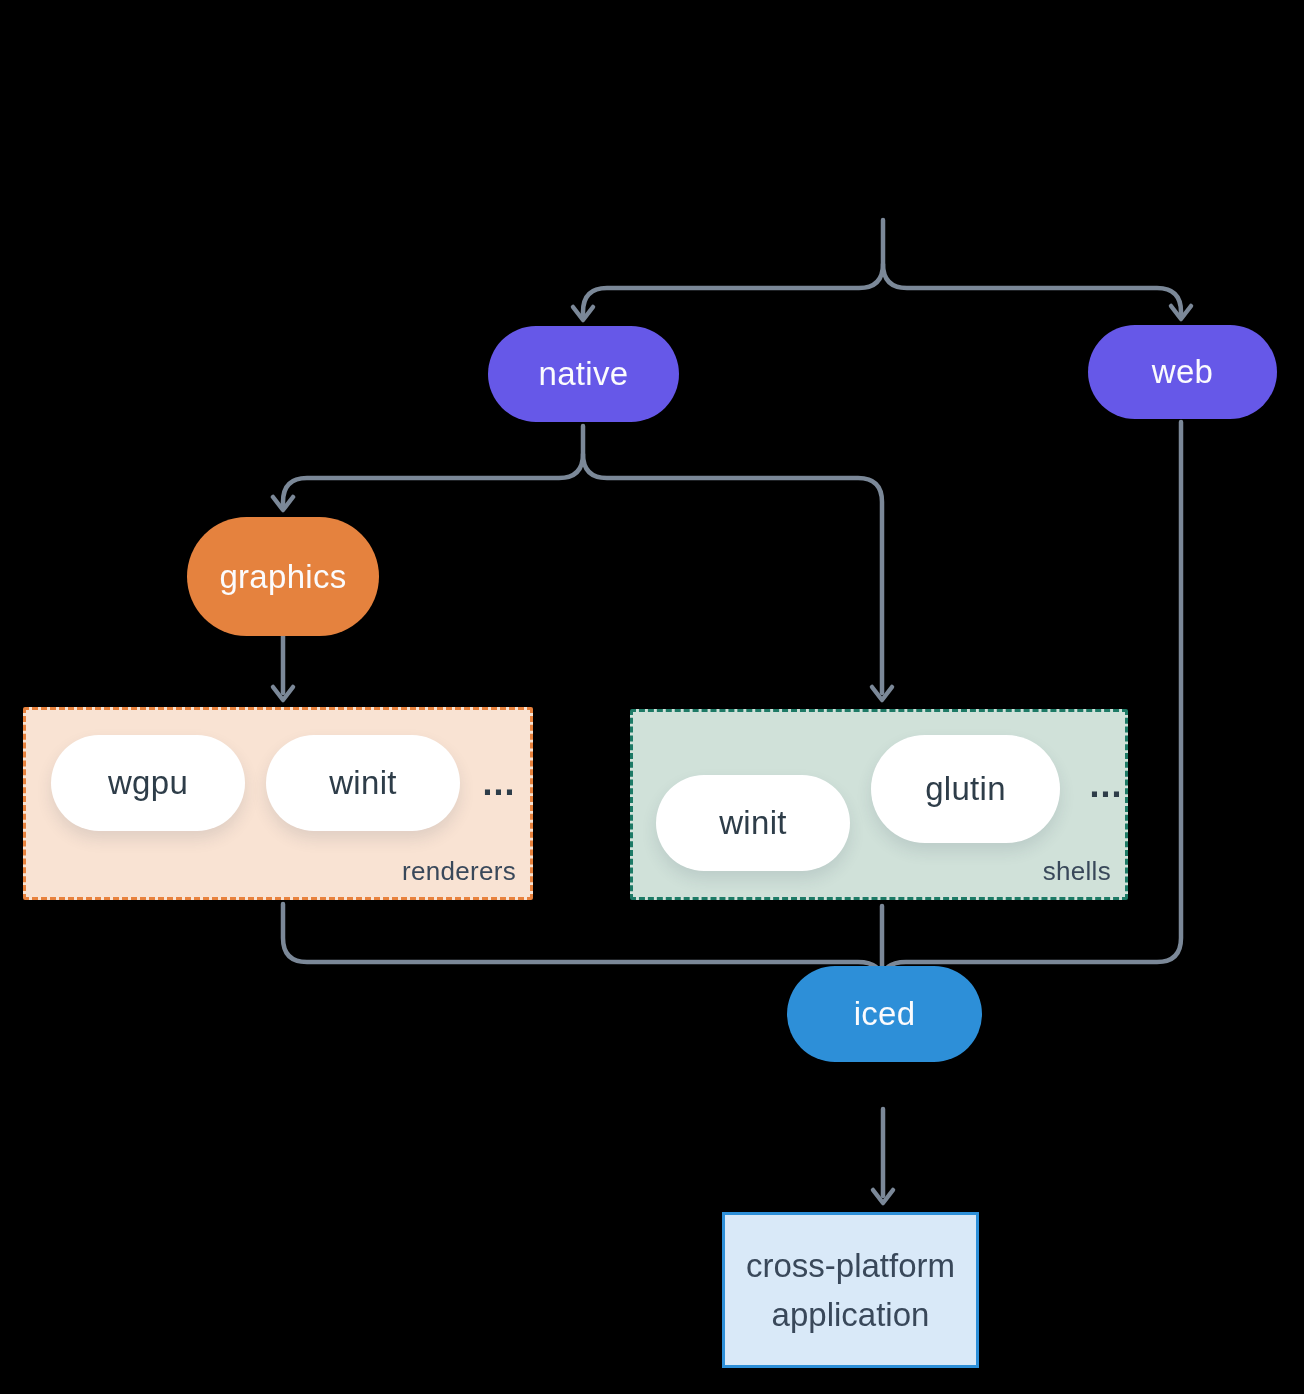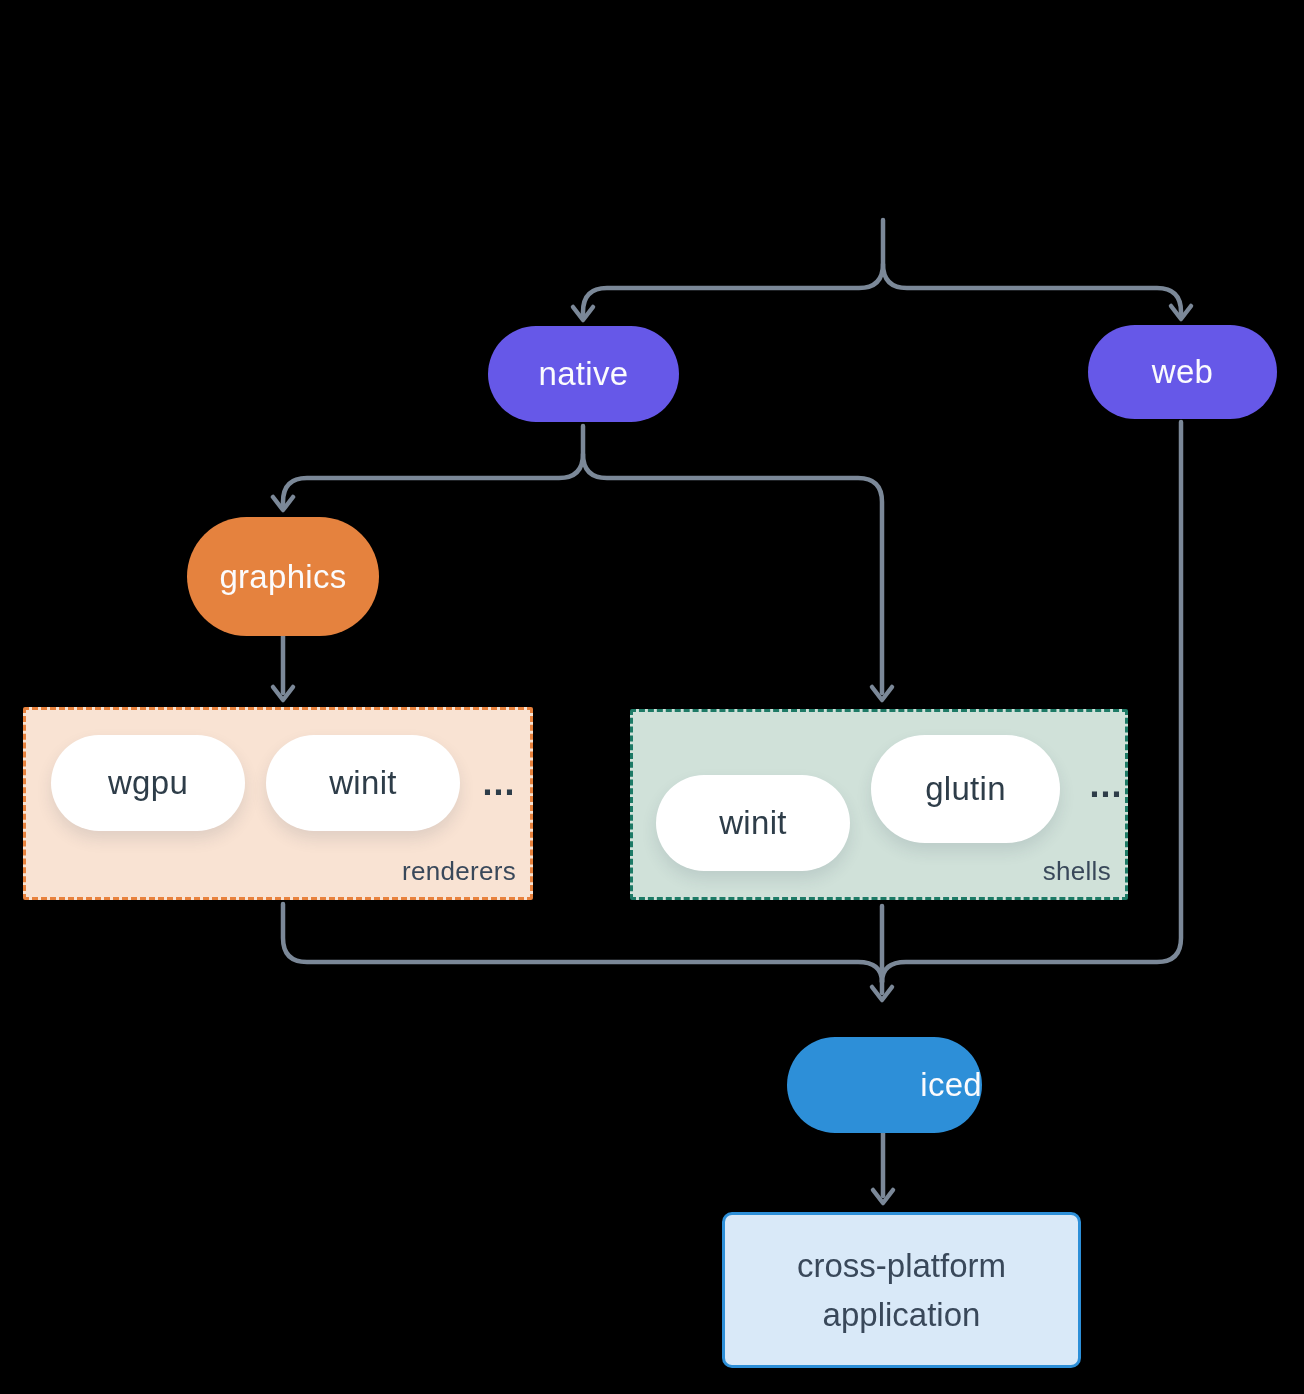--- a/index.html
+++ b/index.html
@@ -71,26 +71,26 @@
     position:absolute;top:25px;height:96px;width:70px;
     left:438px;
     display:flex;align-items:center;justify-content:center;
     font-size:36px;color:var(--dark-text);font-weight:bold;letter-spacing:1px;
   }
 
   
   .pill.n-native{left:488px;top:326px;width:191px;height:96px;background:var(--purple);}
   .pill.n-web{left:1088px;top:325px;width:189px;height:94px;background:var(--purple);}
   .pill.n-graphics{left:187px;top:517px;width:192px;height:119px;background:var(--orange);}
-  .pill.n-iced{left:787px;top:1037px;width:195px;height:96px;background:var(--blue);justify-content:flex-end;}
+  .pill.n-iced{left:787px;top:966px;width:195px;height:96px;background:var(--blue);}
 
   .appbox{
-    position:absolute;left:722px;top:1212px;width:359px;height:156px;
+    position:absolute;left:722px;top:1212px;width:257px;height:156px;
     box-sizing:border-box;
-    background:var(--app-bg);border:3px solid var(--app-border);border-radius:10px;
+    background:var(--app-bg);border:3px solid var(--app-border);border-radius:0;
     display:flex;align-items:center;justify-content:center;text-align:center;
     font-size:33px;line-height:1.5;color:var(--label-text);
     padding:0 14px;
   }
 </style>
 </head>
 <body>
 
 <div id="stage">
 

